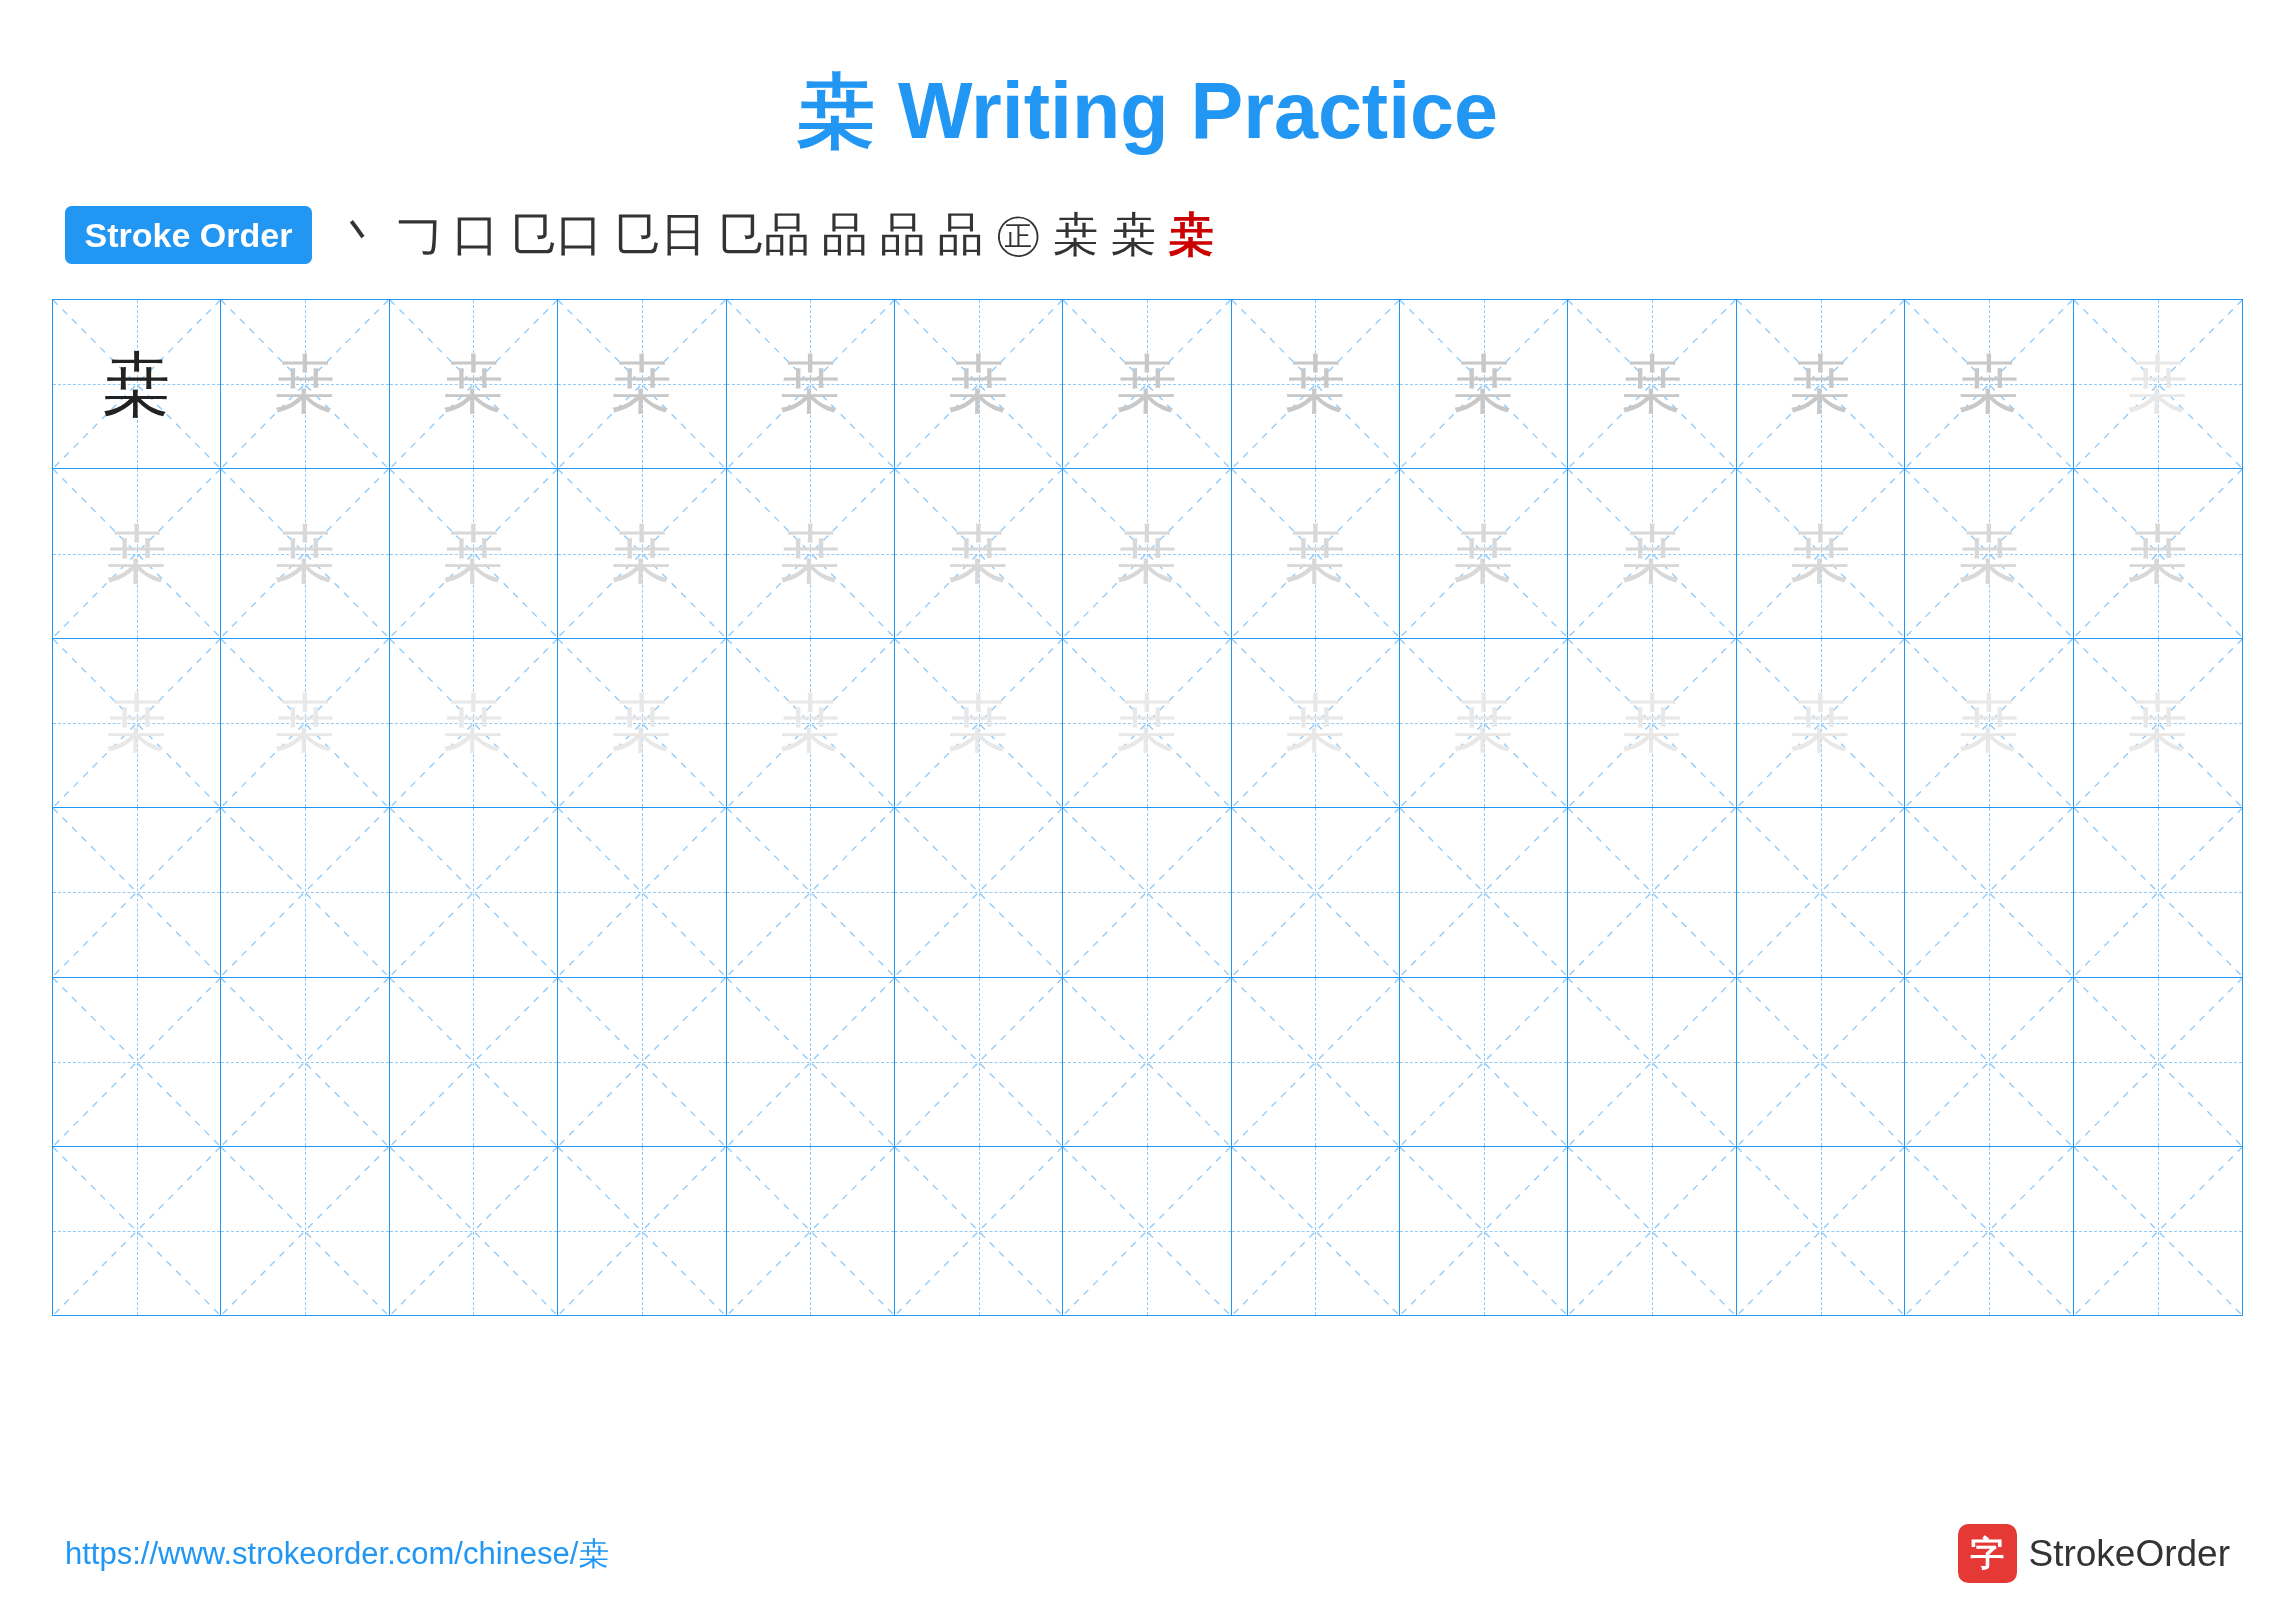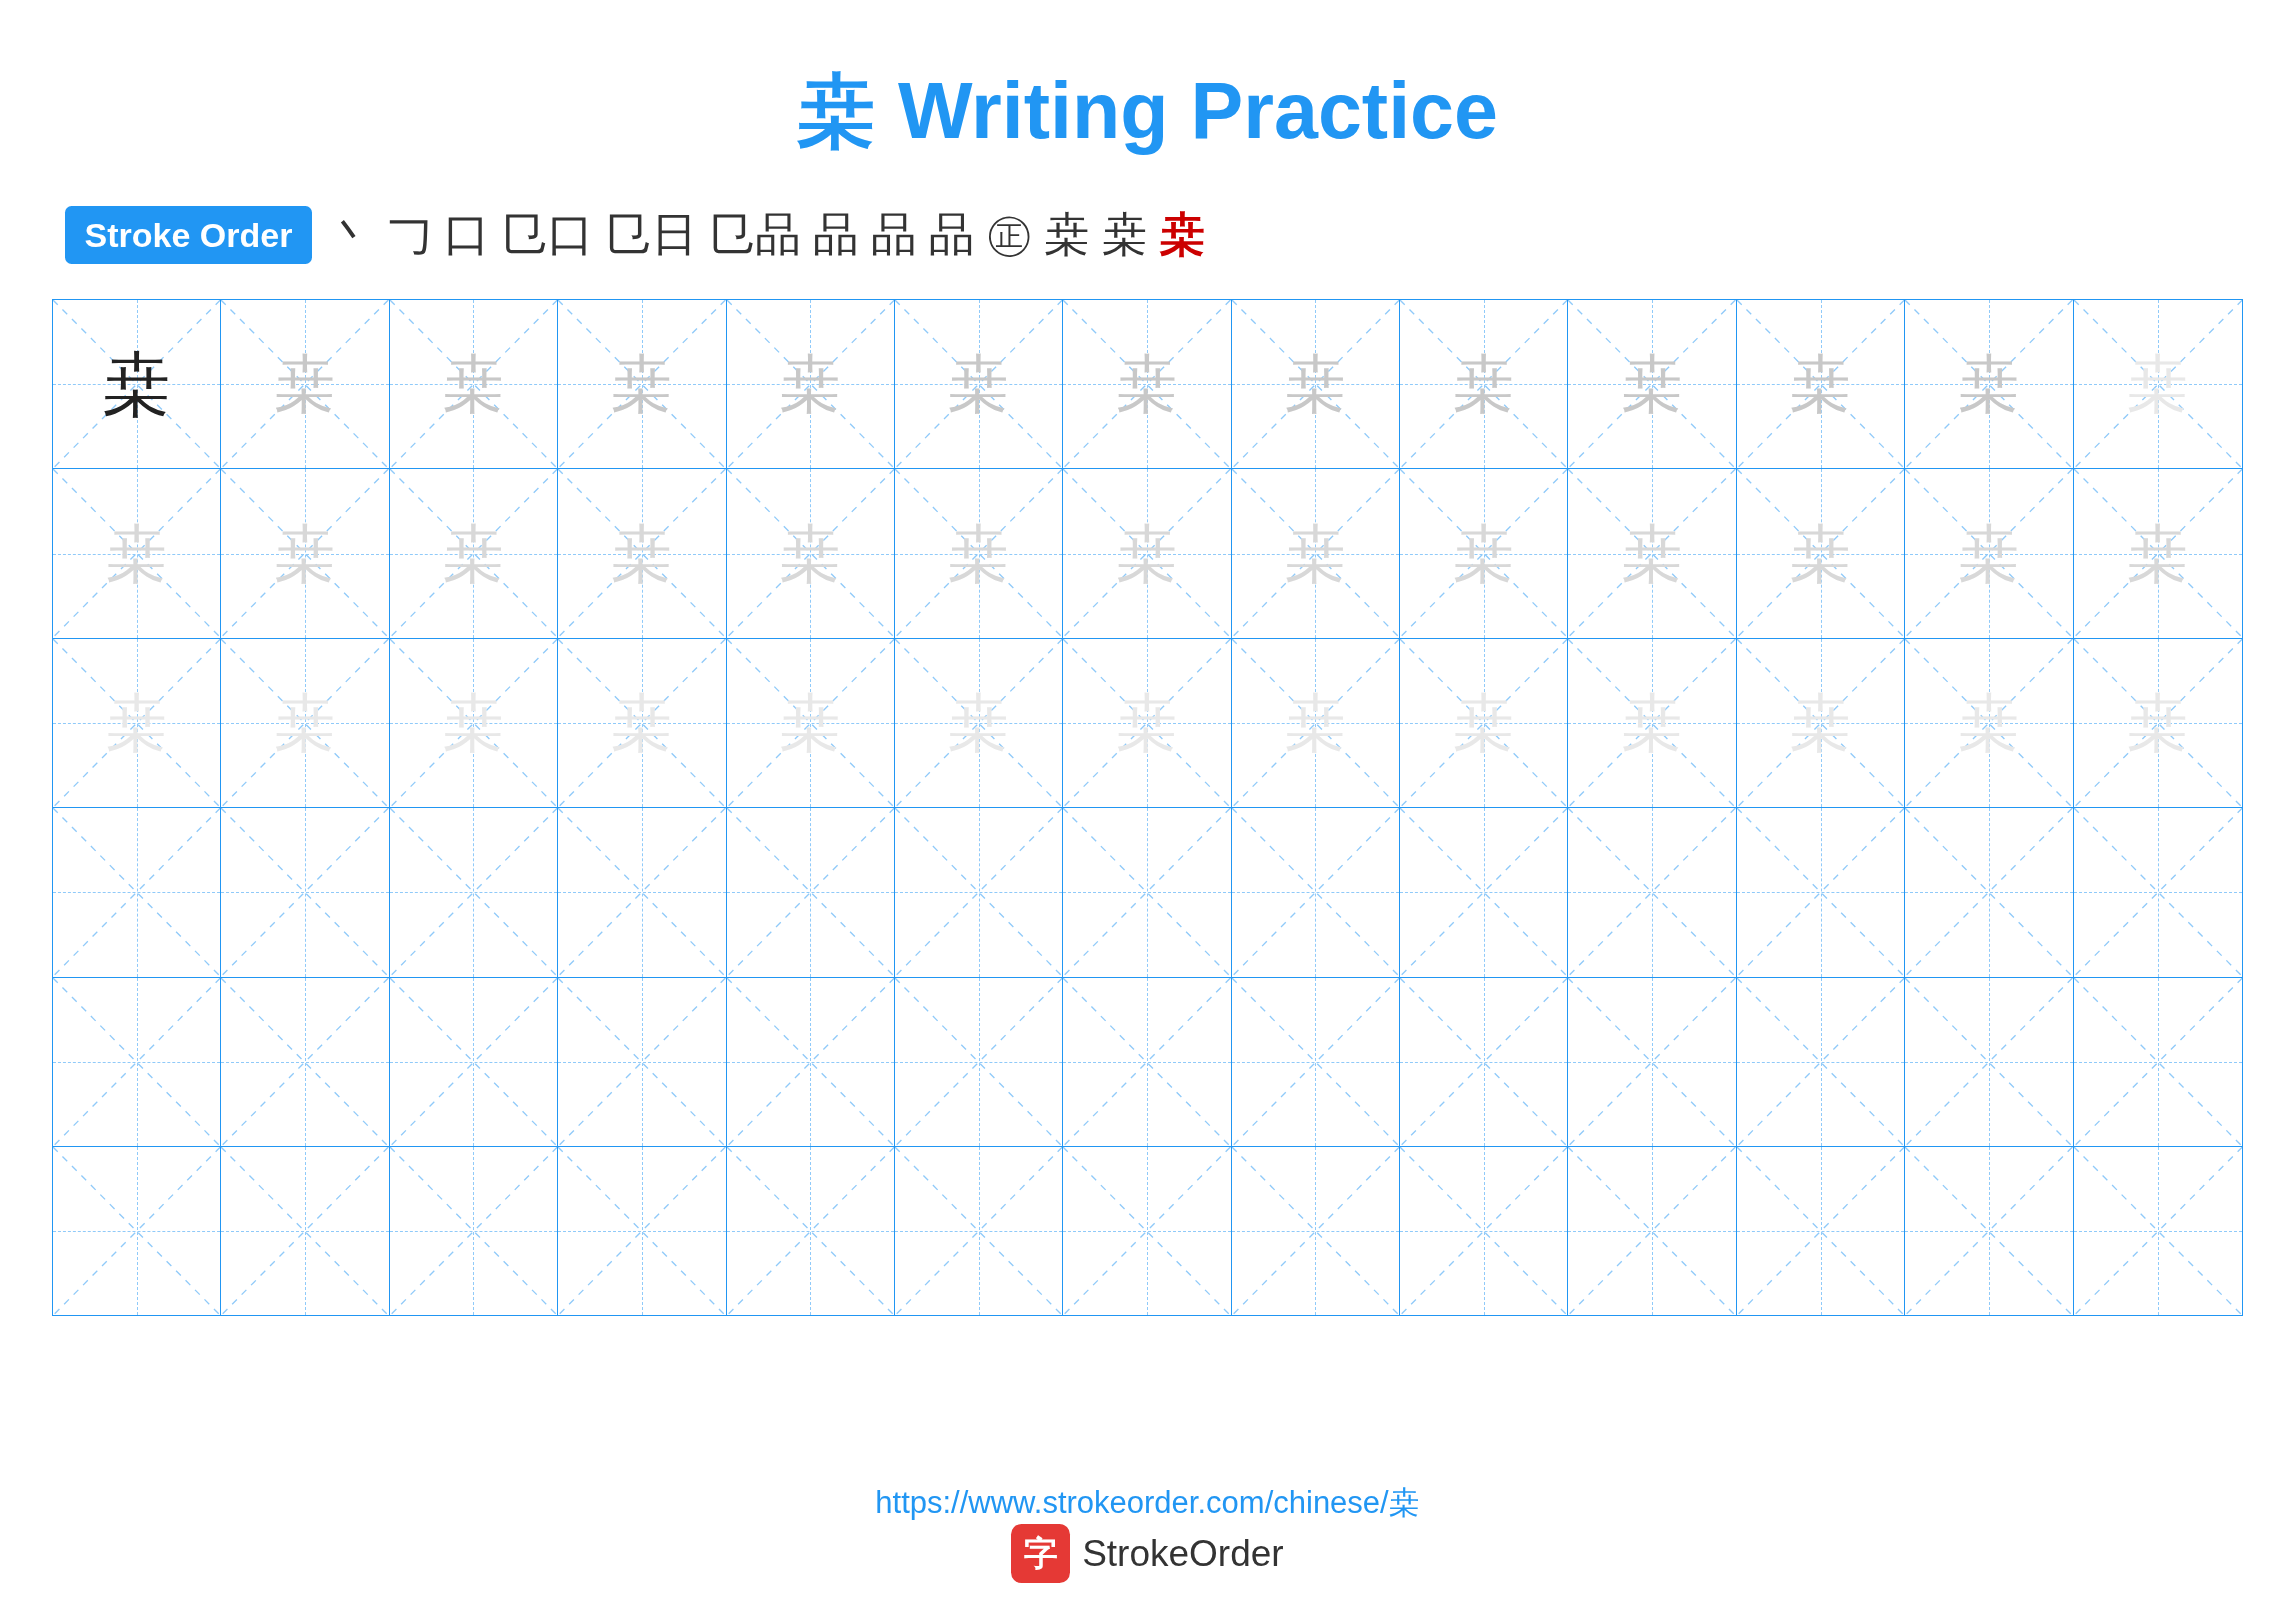--- a/index.html
+++ b/index.html
@@ -23,21 +23,21 @@
       font-weight: bold;
       color: #2196F3;
     }
 
     
     .stroke-order-section {
       display: flex;
       align-items: center;
       padding-left: 65px;
       margin-bottom: 33px;
-      gap: 16px;
+      gap: 25px;
     }
     .stroke-order-badge {
       background: #2196F3;
       color: white;
       font-size: 34px;
       font-weight: bold;
       padding: 9.2px 19.6px;
       border-radius: 6.5px;
       white-space: nowrap;
     }
@@ -140,21 +140,20 @@
 
     
     .footer {
       position: absolute;
       bottom: 39px;
       left: 65px;
       right: 65px;
       display: flex;
       align-items: center;
       justify-content: space-between;
-      flex-direction: column;
     }
     .footer-url {
       color: #2196F3;
       font-size: 31px;
     }
     .footer-logo {
       display: flex;
       align-items: center;
       gap: 11.8px;
     }

